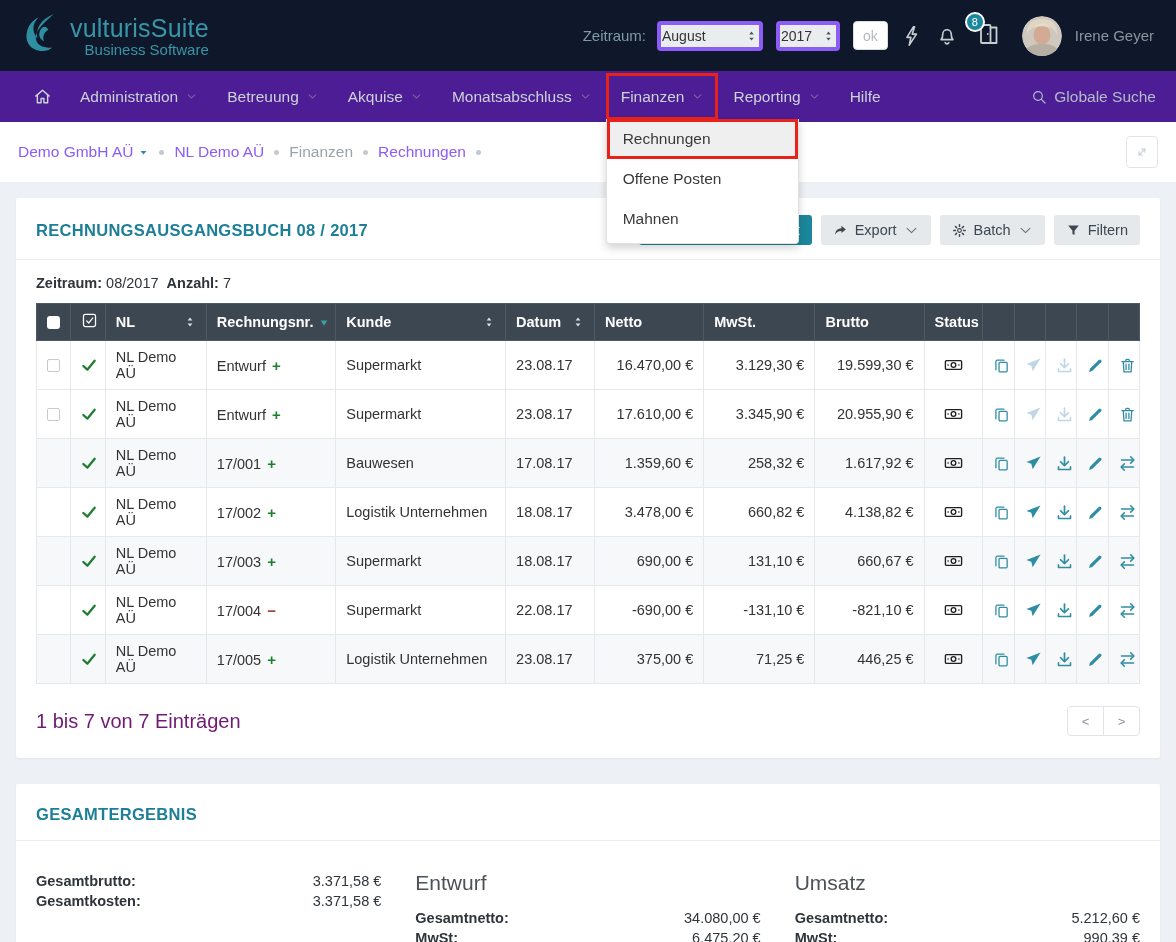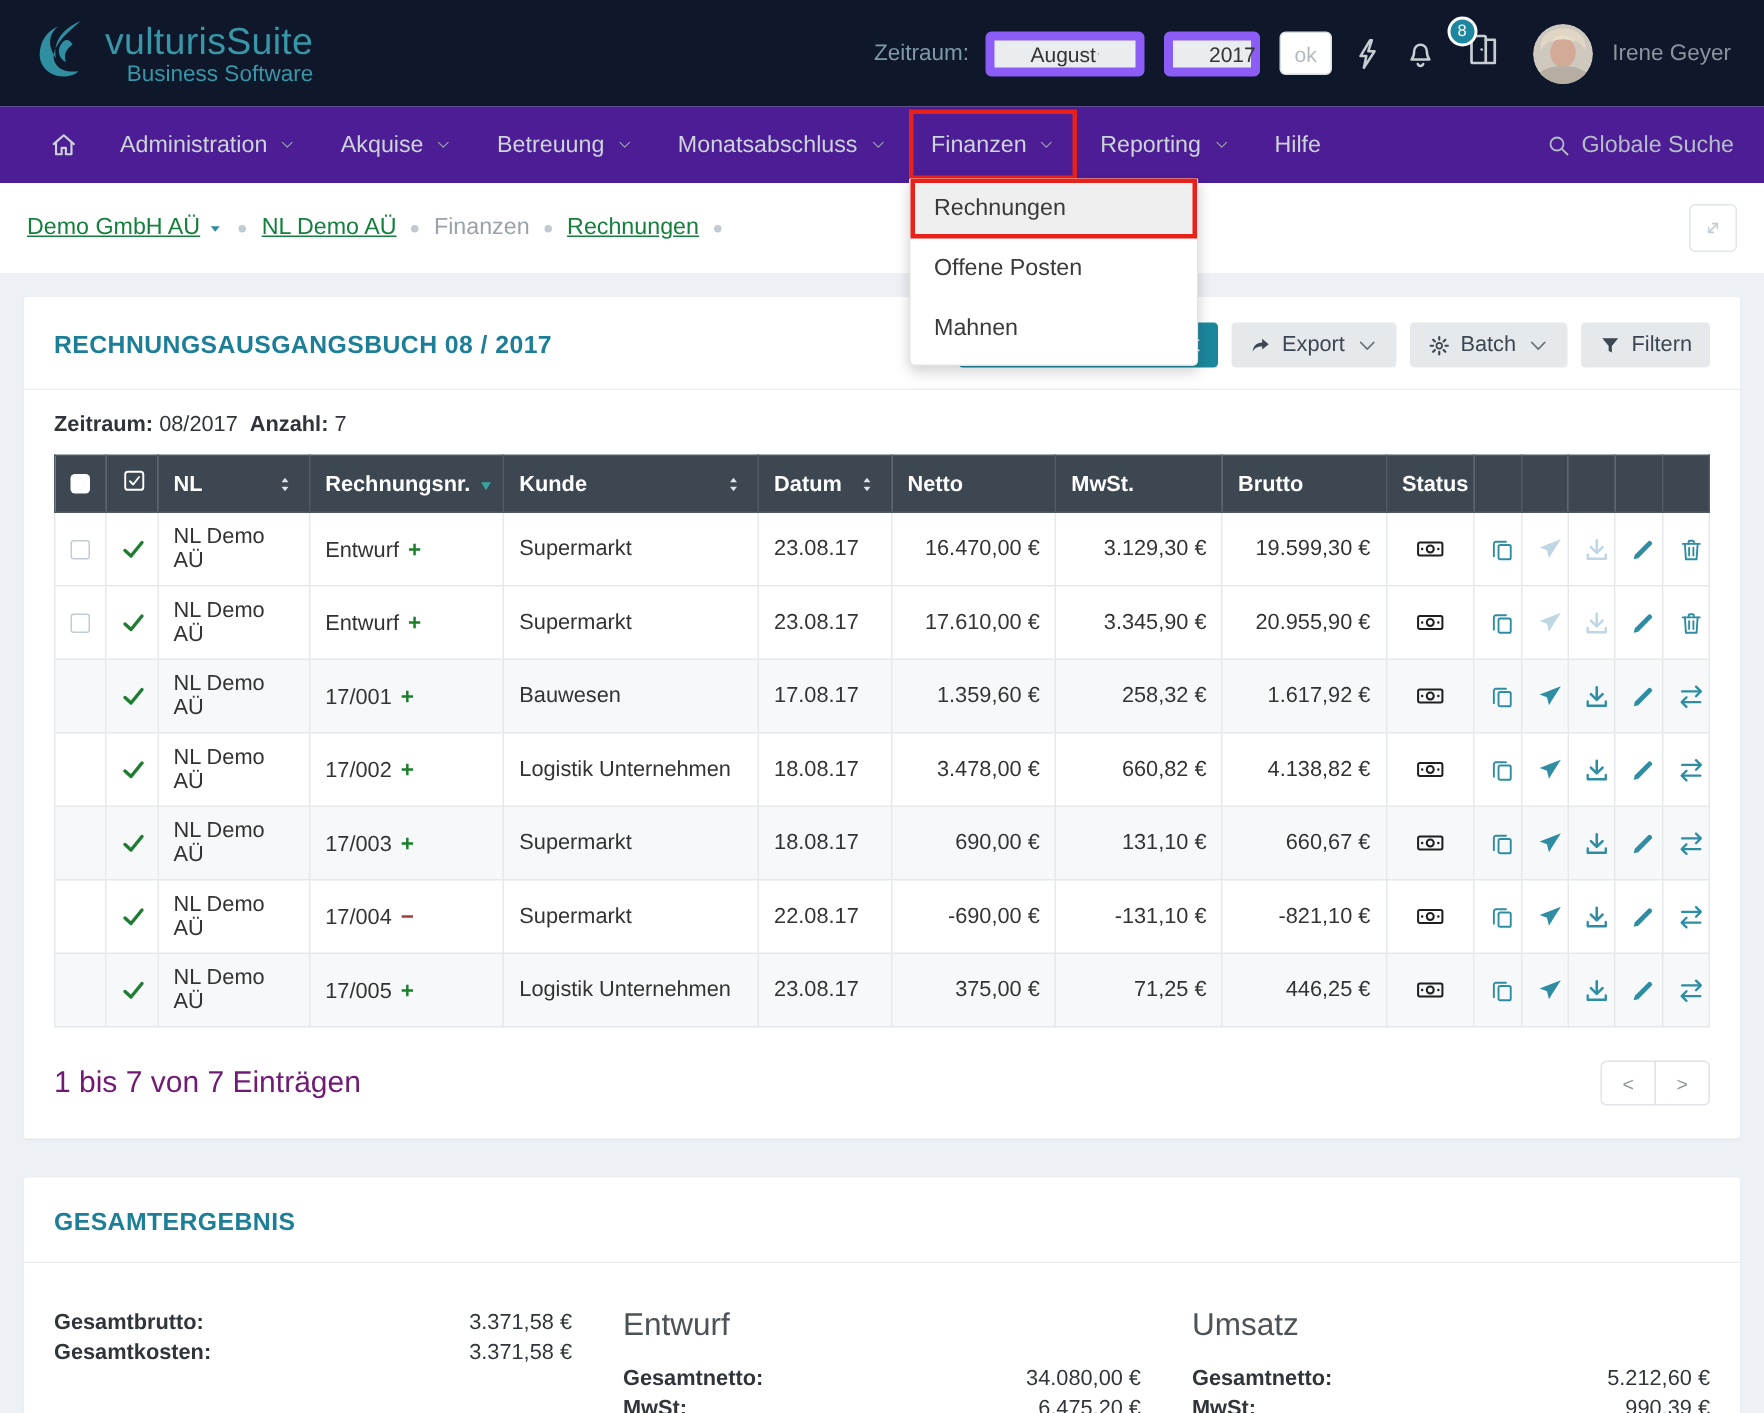--- a/index.html
+++ b/index.html
@@ -16,22 +16,22 @@
 
   
   .topbar { height:71px; background:#0f172a; display:flex; align-items:center; padding:0 22px; }
   .logo { display:flex; align-items:center; gap:4px; }
   .logo-mark { width:44px; height:50px; }
   .logo-text { display:flex; flex-direction:column; align-items:flex-end; }
   .logo-title { font-size:25px; color:#3896a7; letter-spacing:.2px; }
   .logo-subtitle { font-size:15px; color:#3896a7; margin-top:-2px; }
   .topbar-right { margin-left:auto; display:flex; align-items:center; gap:13px; }
   .zeitraum-label { color:#7f9aab; font-size:15px; }
-  .select-control { background:#e9edf0; border:6px solid #8b5cf6; border-radius:4px; height:30px;
-    display:flex; align-items:center; justify-content:space-between; padding:0 24px; font-size:14px; color:#333; cursor:pointer; }
+  .select-control { background:#e9edf0; border:4px solid #8b5cf6; border-radius:4px; height:30px;
+    display:flex; align-items:center; justify-content:space-between; padding:0 1px; font-size:14px; color:#333; cursor:pointer; }
   .select-month { width:106px; margin-left:-2px; }
   .select-year { width:64px; }
   .stepper { width:13px; height:14px; color:#555; }
   .ok-button { border:1px solid #d8dde1; color:#b2bac1; background:#fff; border-radius:4px;
     height:29px; padding:0 9px; font-size:14px; display:flex; align-items:center; cursor:pointer; }
   .topbar-icon { width:22px; height:22px; color:#c6cdd3; cursor:pointer; }
   .notif-wrap { position:relative; margin-left:6px; }
   .door-icon { width:24px; height:24px; color:#c6cdd3; }
   .notif-badge { position:absolute; top:-10px; left:-12px; background:#1d87a0; color:#fff;
     width:20px; height:20px; border-radius:50%; font-size:11px; display:flex; align-items:center;
@@ -54,21 +54,21 @@
   .menu-dropdown { position:absolute; top:calc(100% + 2px); left:-3px; width:193px;
     background:#fff; border:1px solid #e2e2e2; border-top:none; box-shadow:0 4px 9px rgba(0,0,0,.18);
     border-radius:0 0 4px 4px; z-index:60; padding-bottom:4px; }
   .menu-item { padding:11px 16px; font-size:15.5px; color:#3a3a3a; cursor:pointer; }
   .menu-item.highlighted { border:3px solid #e8221a; background:#efefef; padding:8px 13px; }
 
   
   .breadcrumb-bar { height:60px; background:#fff; display:flex; align-items:center; padding:0 18px; }
   .breadcrumb { display:flex; align-items:center; }
   .crumb { font-size:15.5px; }
-  .crumb-link { color:#15803d; cursor:pointer;text-decoration:underline; }
+  .crumb-link { color:#8b5cf6; cursor:pointer; }
   .crumb-muted { color:#9aa3ab; }
   .crumb-caret { width:11px; height:11px; color:#2b8ca3; margin-left:5px; }
   .crumb-sep { width:5px; height:5px; border-radius:50%; background:#c2cad0; margin:0 10px; display:inline-block; }
   .expand-button { margin-left:auto; width:32px; height:32px; border:1px solid #e0e5e9; border-radius:4px;
     display:flex; align-items:center; justify-content:center; cursor:pointer; background:#fff; }
   .expand-button .icon { width:14px; height:14px; color:#c3ccd4; }
 
   
   .page { padding:16px 16px 0; }
   .card { background:#fff; border-radius:2px; box-shadow:0 1px 2px rgba(0,0,0,.05); }
@@ -210,29 +210,29 @@
   <div style="display:flex; align-items:stretch;">
       <div class="nav-item">
         <span class="nav-label">Administration</span>
         <span class="icon nav-chevron">
           <svg viewBox="0 0 24 24" fill="none" stroke="currentColor" stroke-width="1.8" stroke-linecap="round" stroke-linejoin="round">
             <polyline points="5 8.5 12 15.5 19 8.5"></polyline>
           </svg>
         </span>
       </div>
       <div class="nav-item">
-        <span class="nav-label">Akquise</span>
+        <span class="nav-label">Betreuung</span>
         <span class="icon nav-chevron">
           <svg viewBox="0 0 24 24" fill="none" stroke="currentColor" stroke-width="1.8" stroke-linecap="round" stroke-linejoin="round">
             <polyline points="5 8.5 12 15.5 19 8.5"></polyline>
           </svg>
         </span>
       </div>
       <div class="nav-item">
-        <span class="nav-label">Betreuung</span>
+        <span class="nav-label">Akquise</span>
         <span class="icon nav-chevron">
           <svg viewBox="0 0 24 24" fill="none" stroke="currentColor" stroke-width="1.8" stroke-linecap="round" stroke-linejoin="round">
             <polyline points="5 8.5 12 15.5 19 8.5"></polyline>
           </svg>
         </span>
       </div>
       <div class="nav-item">
         <span class="nav-label">Monatsabschluss</span>
         <span class="icon nav-chevron">
           <svg viewBox="0 0 24 24" fill="none" stroke="currentColor" stroke-width="1.8" stroke-linecap="round" stroke-linejoin="round">

